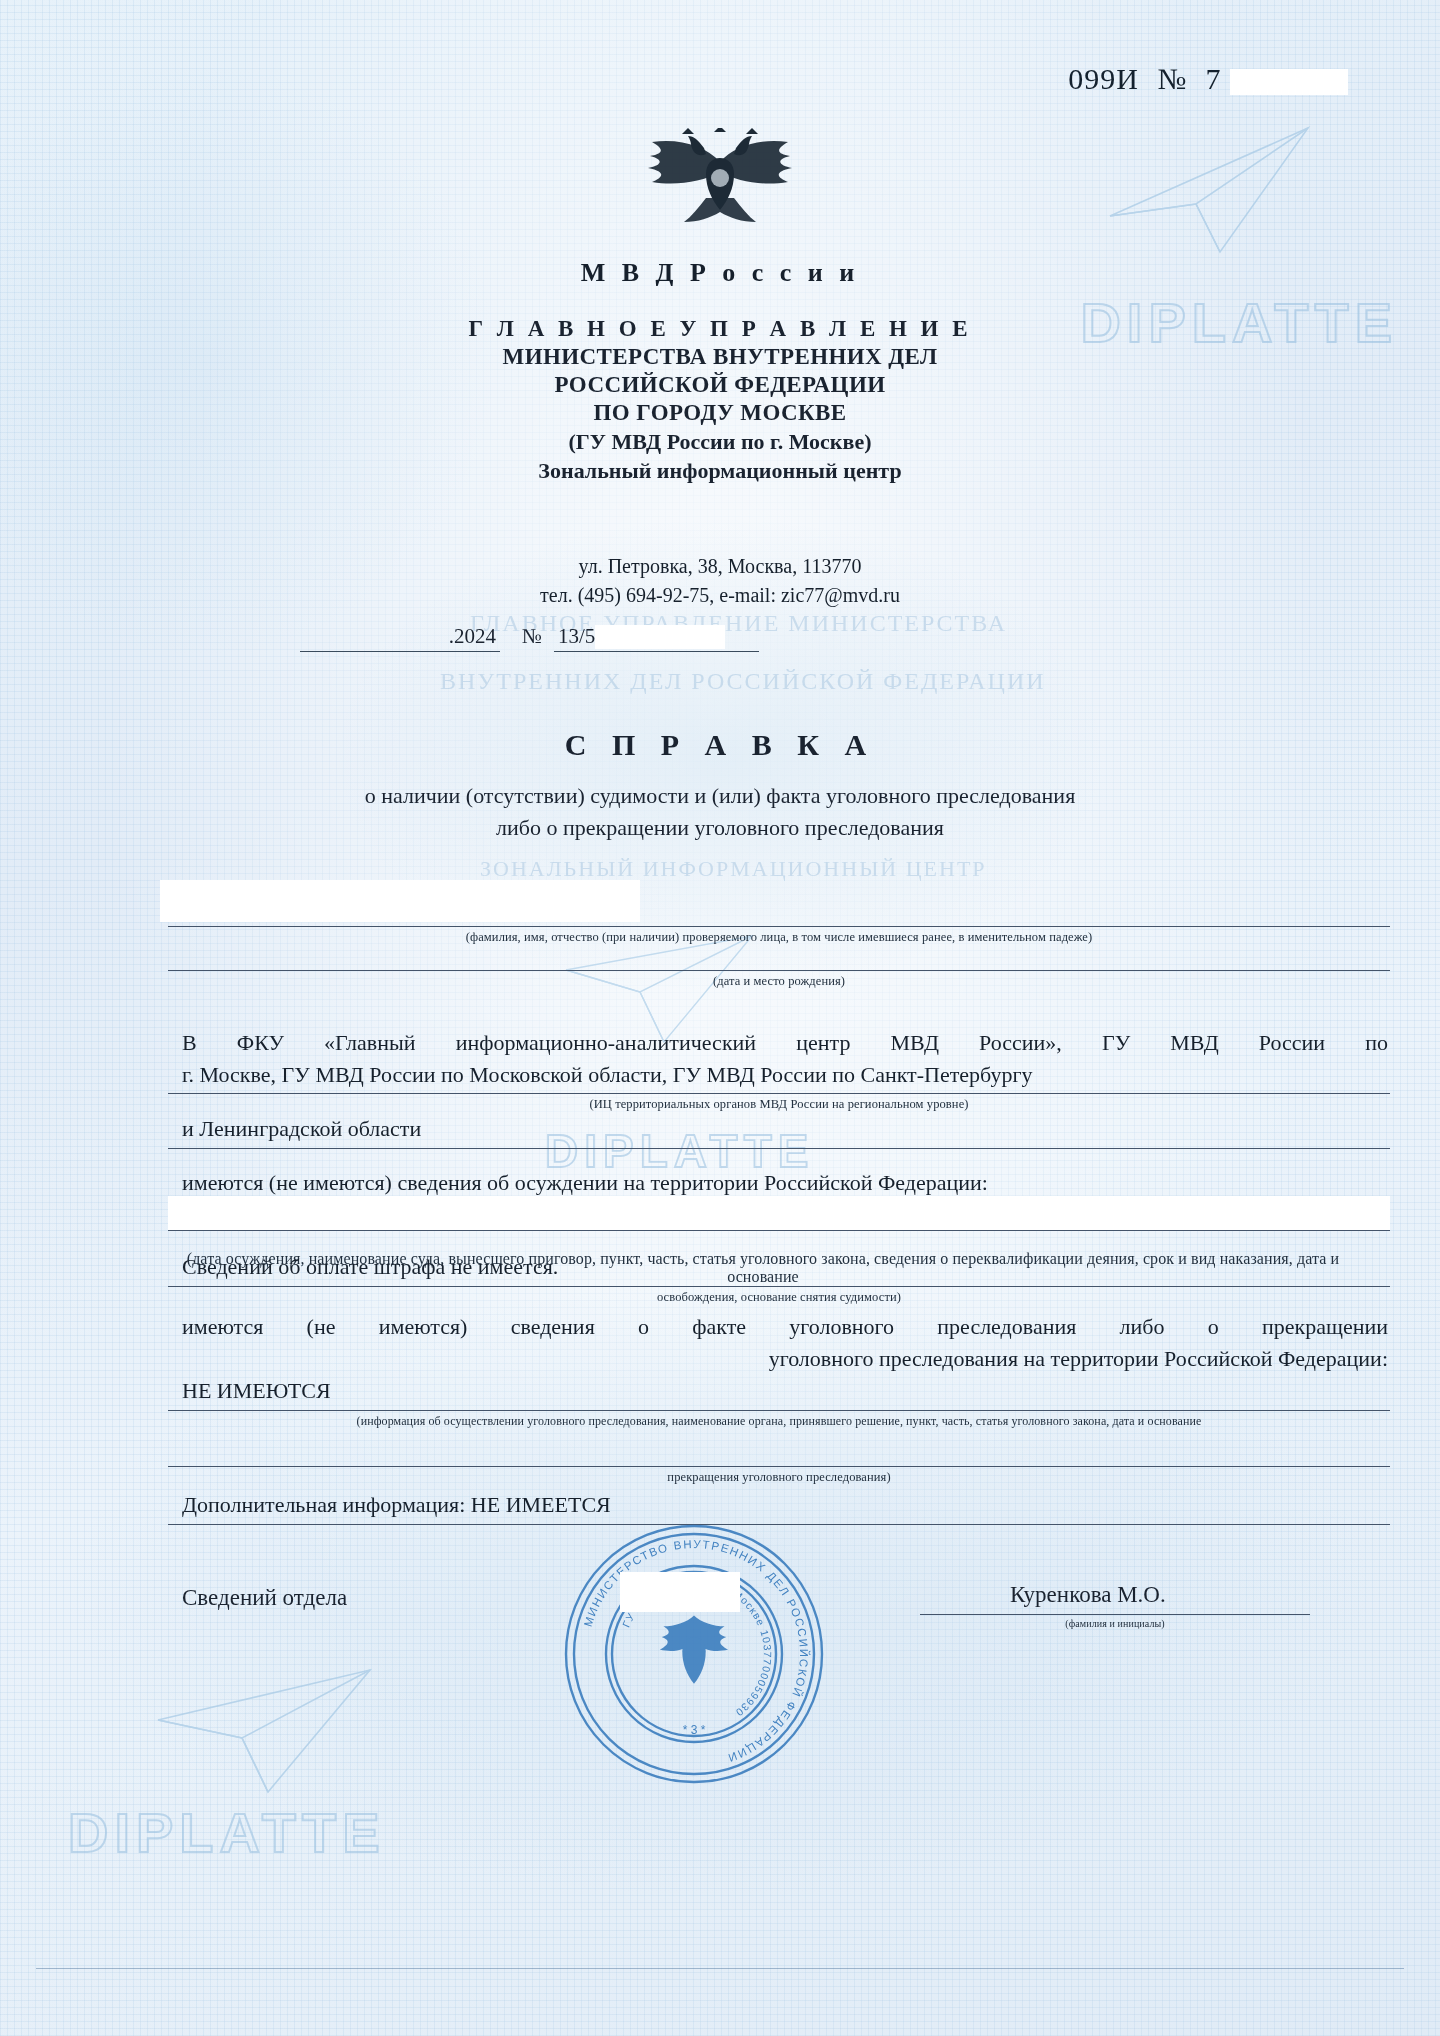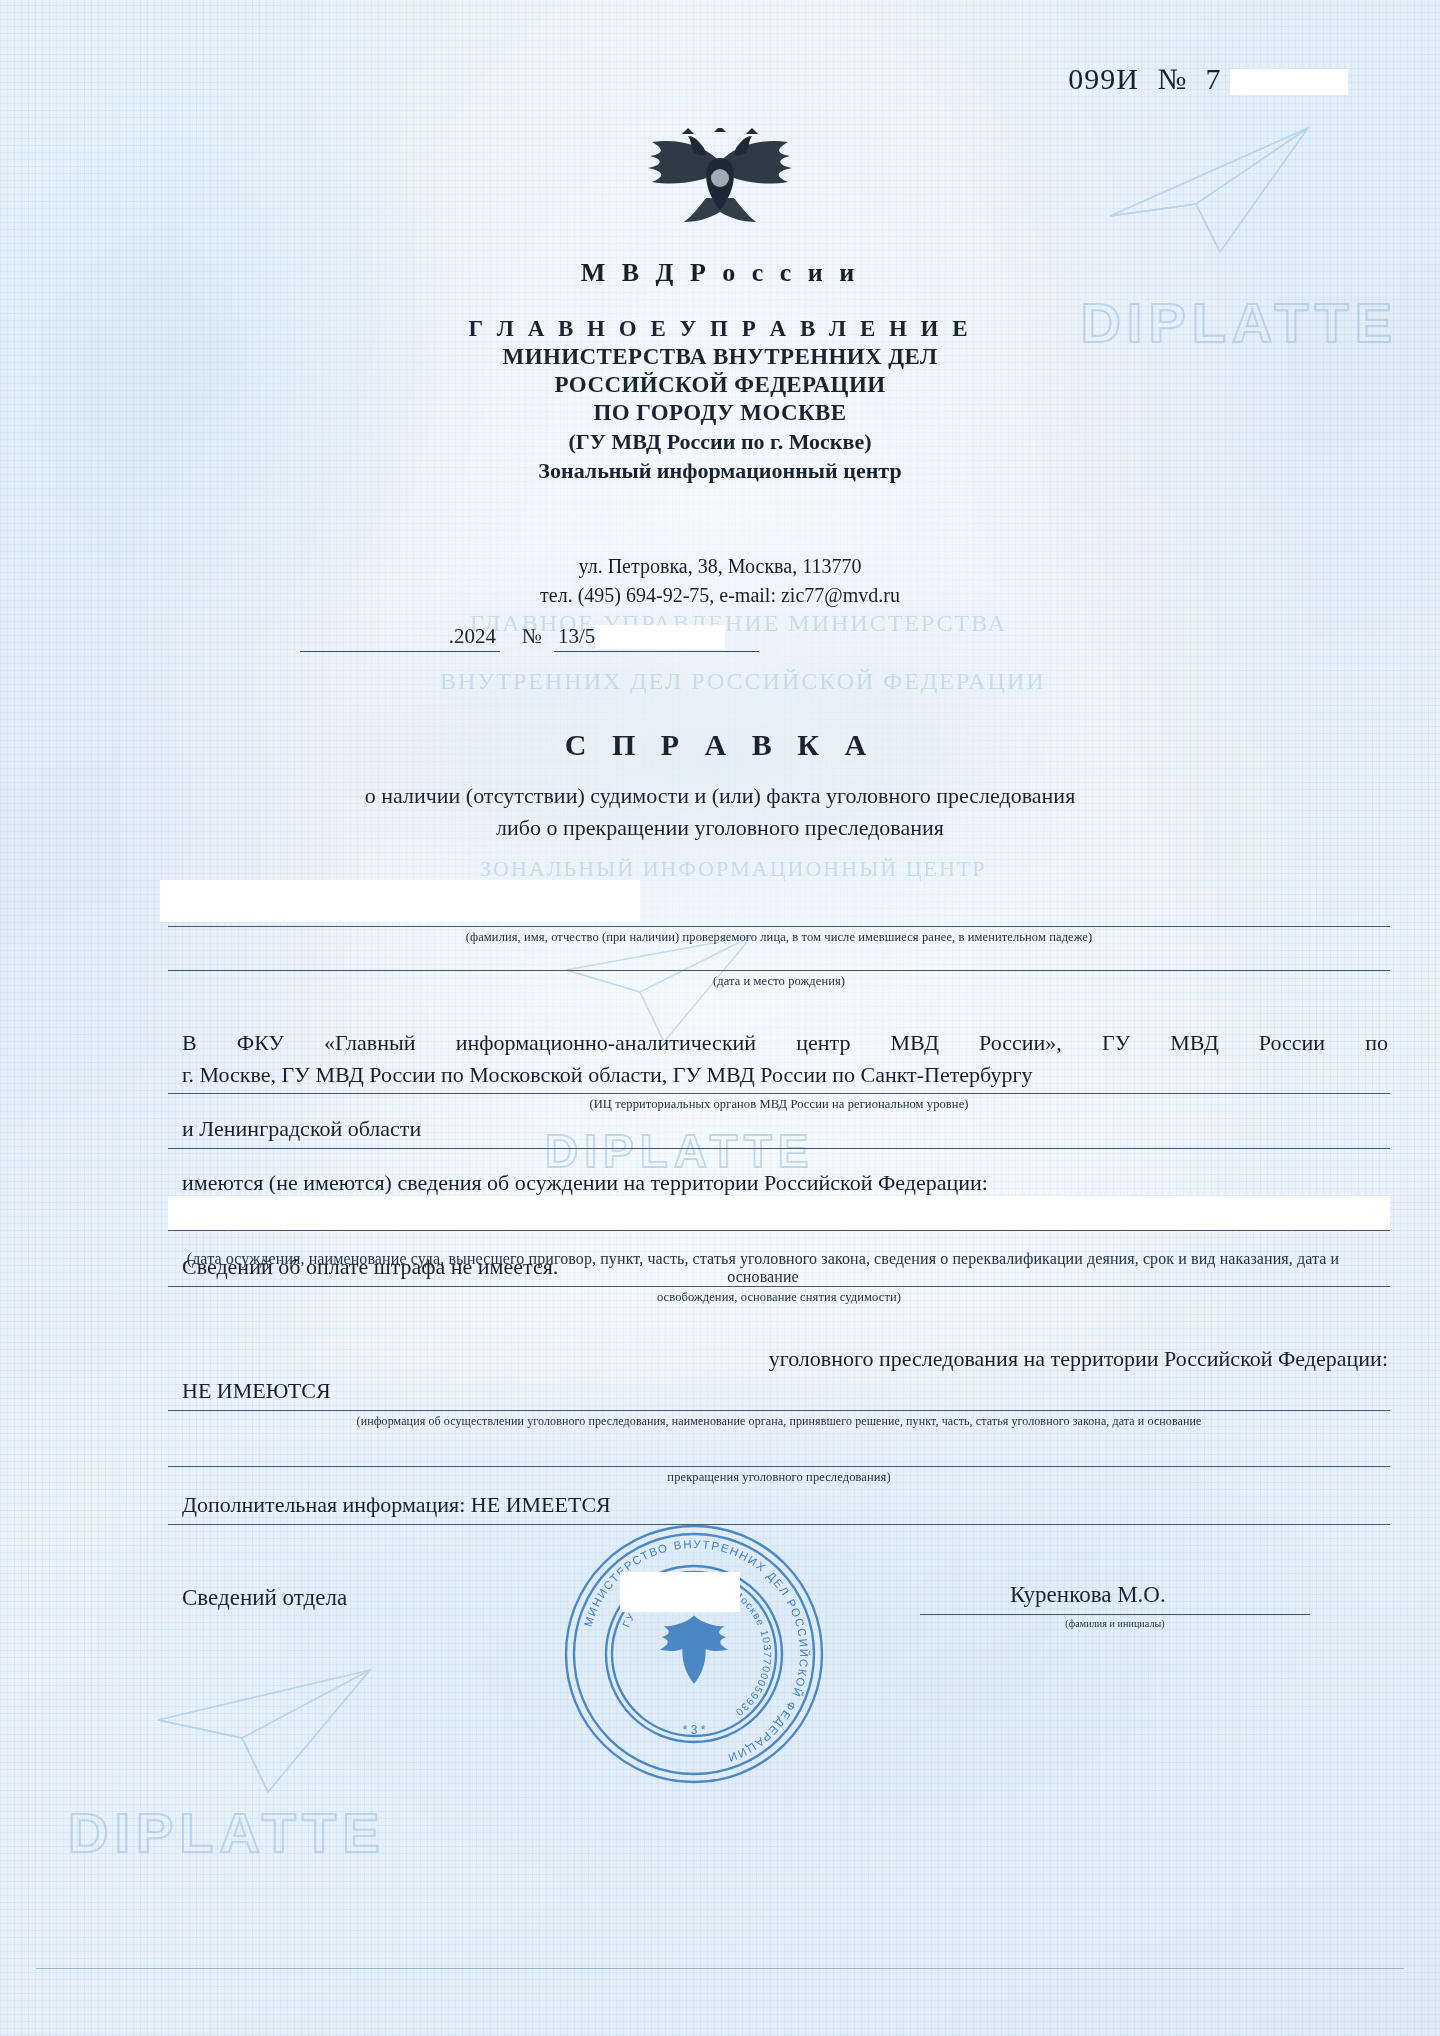--- a/index.html
+++ b/index.html
@@ -363,20 +363,21 @@
   <div class="rule" style="left:168px; top:1148px; width:1222px;"></div>
 
   <div class="body-text" style="left:182px; top:1168px; width:1206px;">имеются (не имеются) сведения об осуждении на территории Российской Федерации:</div>
   <div class="whiteout" style="left:168px; top:1196px; width:1222px; height:34px;"></div>
   <div class="rule" style="left:168px; top:1230px; width:1222px;"></div>
   <div class="caption" style="left:152px; top:1234px; width:1222px; font-size:16px;margin-top:16px;">(дата осуждения, наименование суда, вынесшего приговор, пункт, часть, статья уголовного закона, сведения о переквалификации деяния, срок и вид наказания, дата и основание</div>
   <div class="body-text" style="left:182px; top:1252px; width:1206px;">Сведений об оплате штрафа не имеется.</div>
   <div class="rule" style="left:168px; top:1286px; width:1222px;"></div>
   <div class="caption" style="left:168px; top:1290px; width:1222px;">освобождения, основание снятия судимости)</div>
 
+  <div class="body-text just" style="left:182px; top:1312px; width:1206px;">имеются  (не  имеются)  сведения  о  факте  уголовного  преследования  либо  о  прекращении</div>
   <div class="body-text" style="left:182px; top:1344px; width:1206px; text-align:right;">уголовного преследования на территории Российской Федерации:</div>
   <div class="body-text" style="left:182px; top:1376px; width:1206px;">НЕ ИМЕЮТСЯ</div>
   <div class="rule" style="left:168px; top:1410px; width:1222px;"></div>
   <div class="caption" style="left:168px; top:1414px; width:1222px; font-size:12px;">(информация об осуществлении уголовного преследования, наименование органа, принявшего решение, пункт, часть, статья уголовного закона, дата и основание</div>
 
   <div class="rule" style="left:168px; top:1466px; width:1222px;"></div>
   <div class="caption" style="left:168px; top:1470px; width:1222px;">прекращения уголовного преследования)</div>
 
   <div class="body-text" style="left:182px; top:1490px; width:1206px;">Дополнительная информация: НЕ ИМЕЕТСЯ</div>
   <div class="rule" style="left:168px; top:1524px; width:1222px;"></div>

